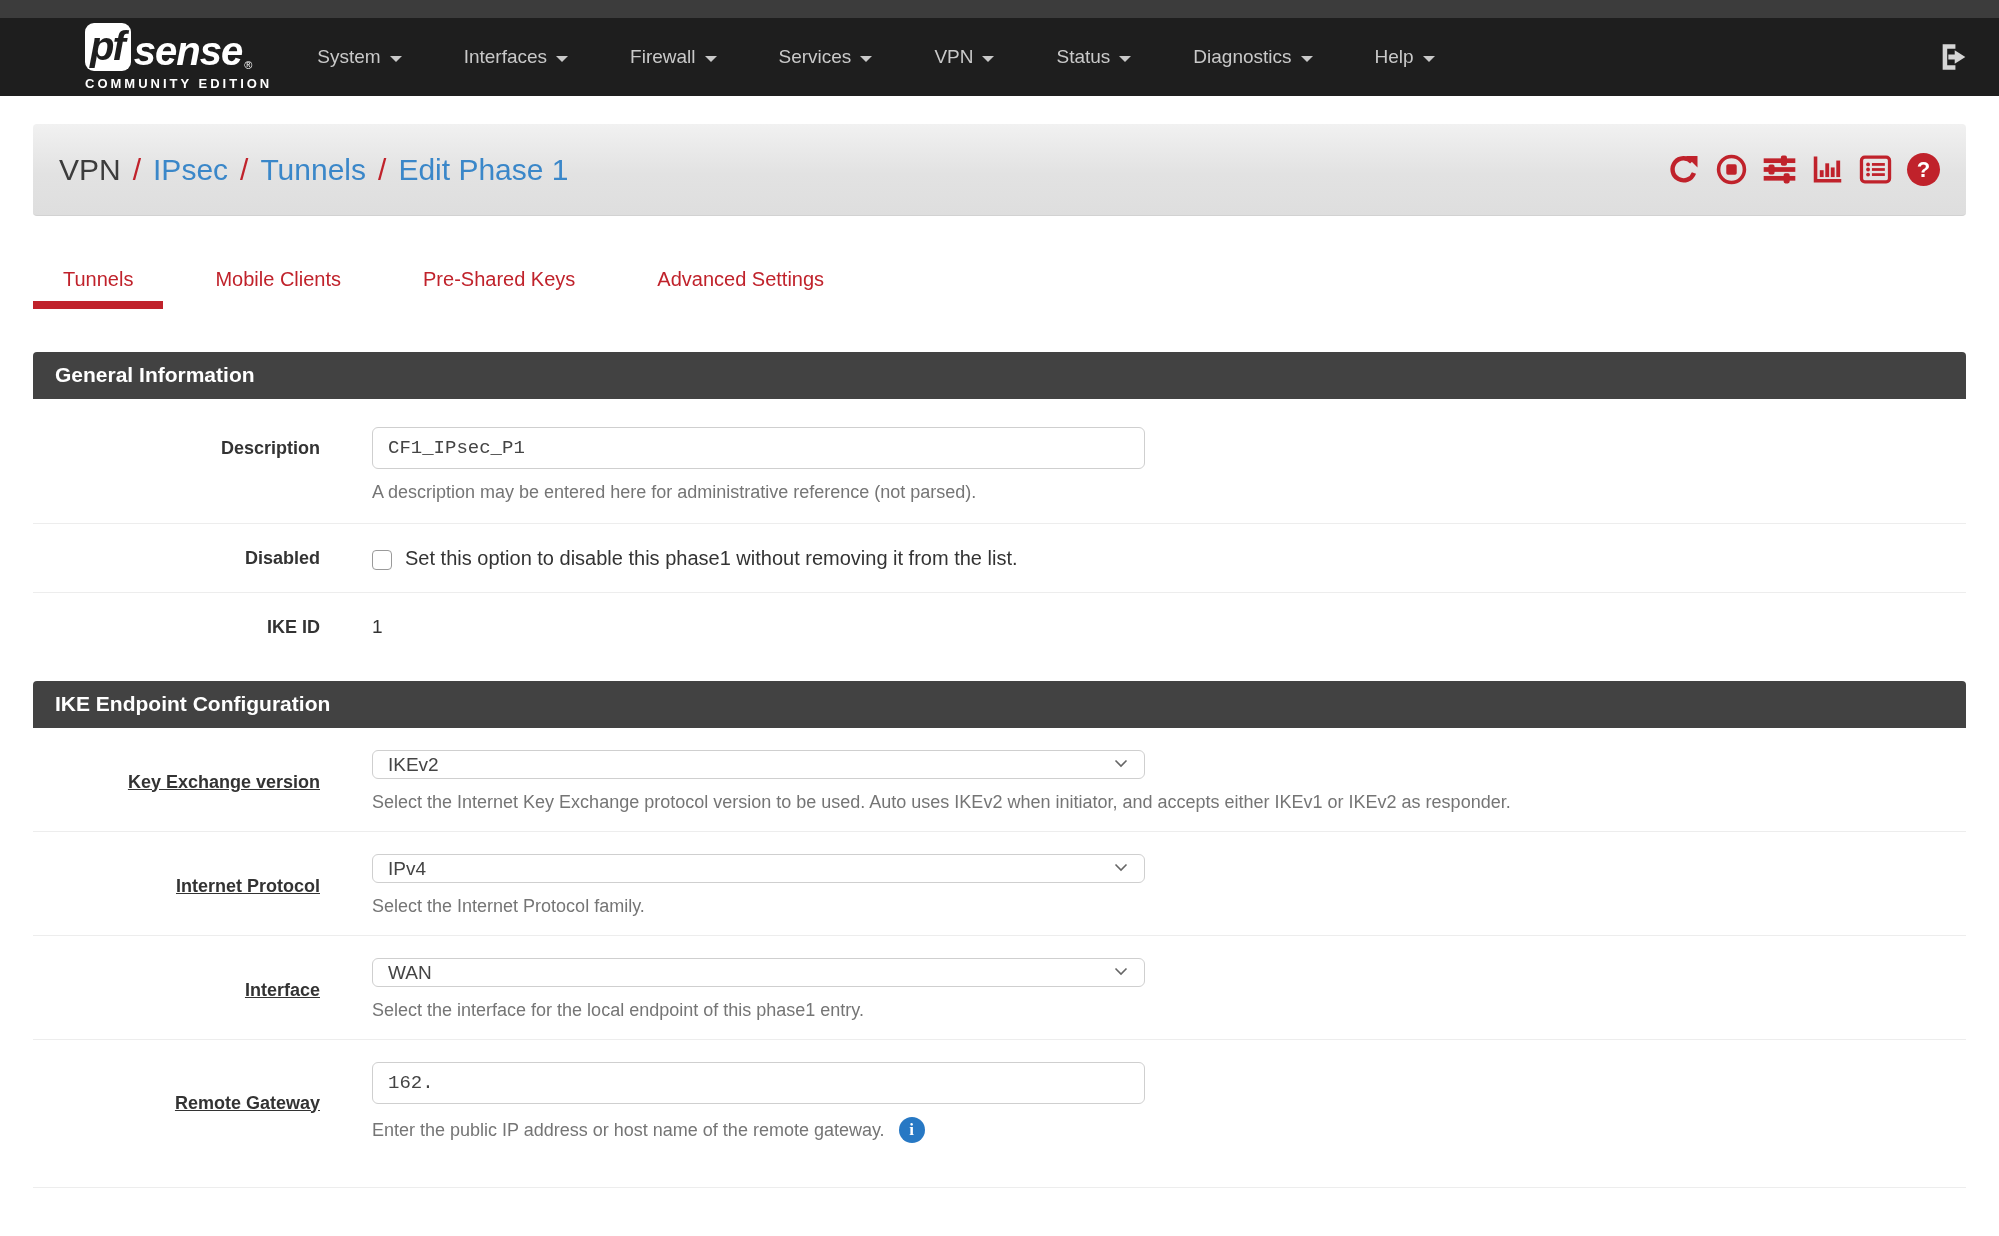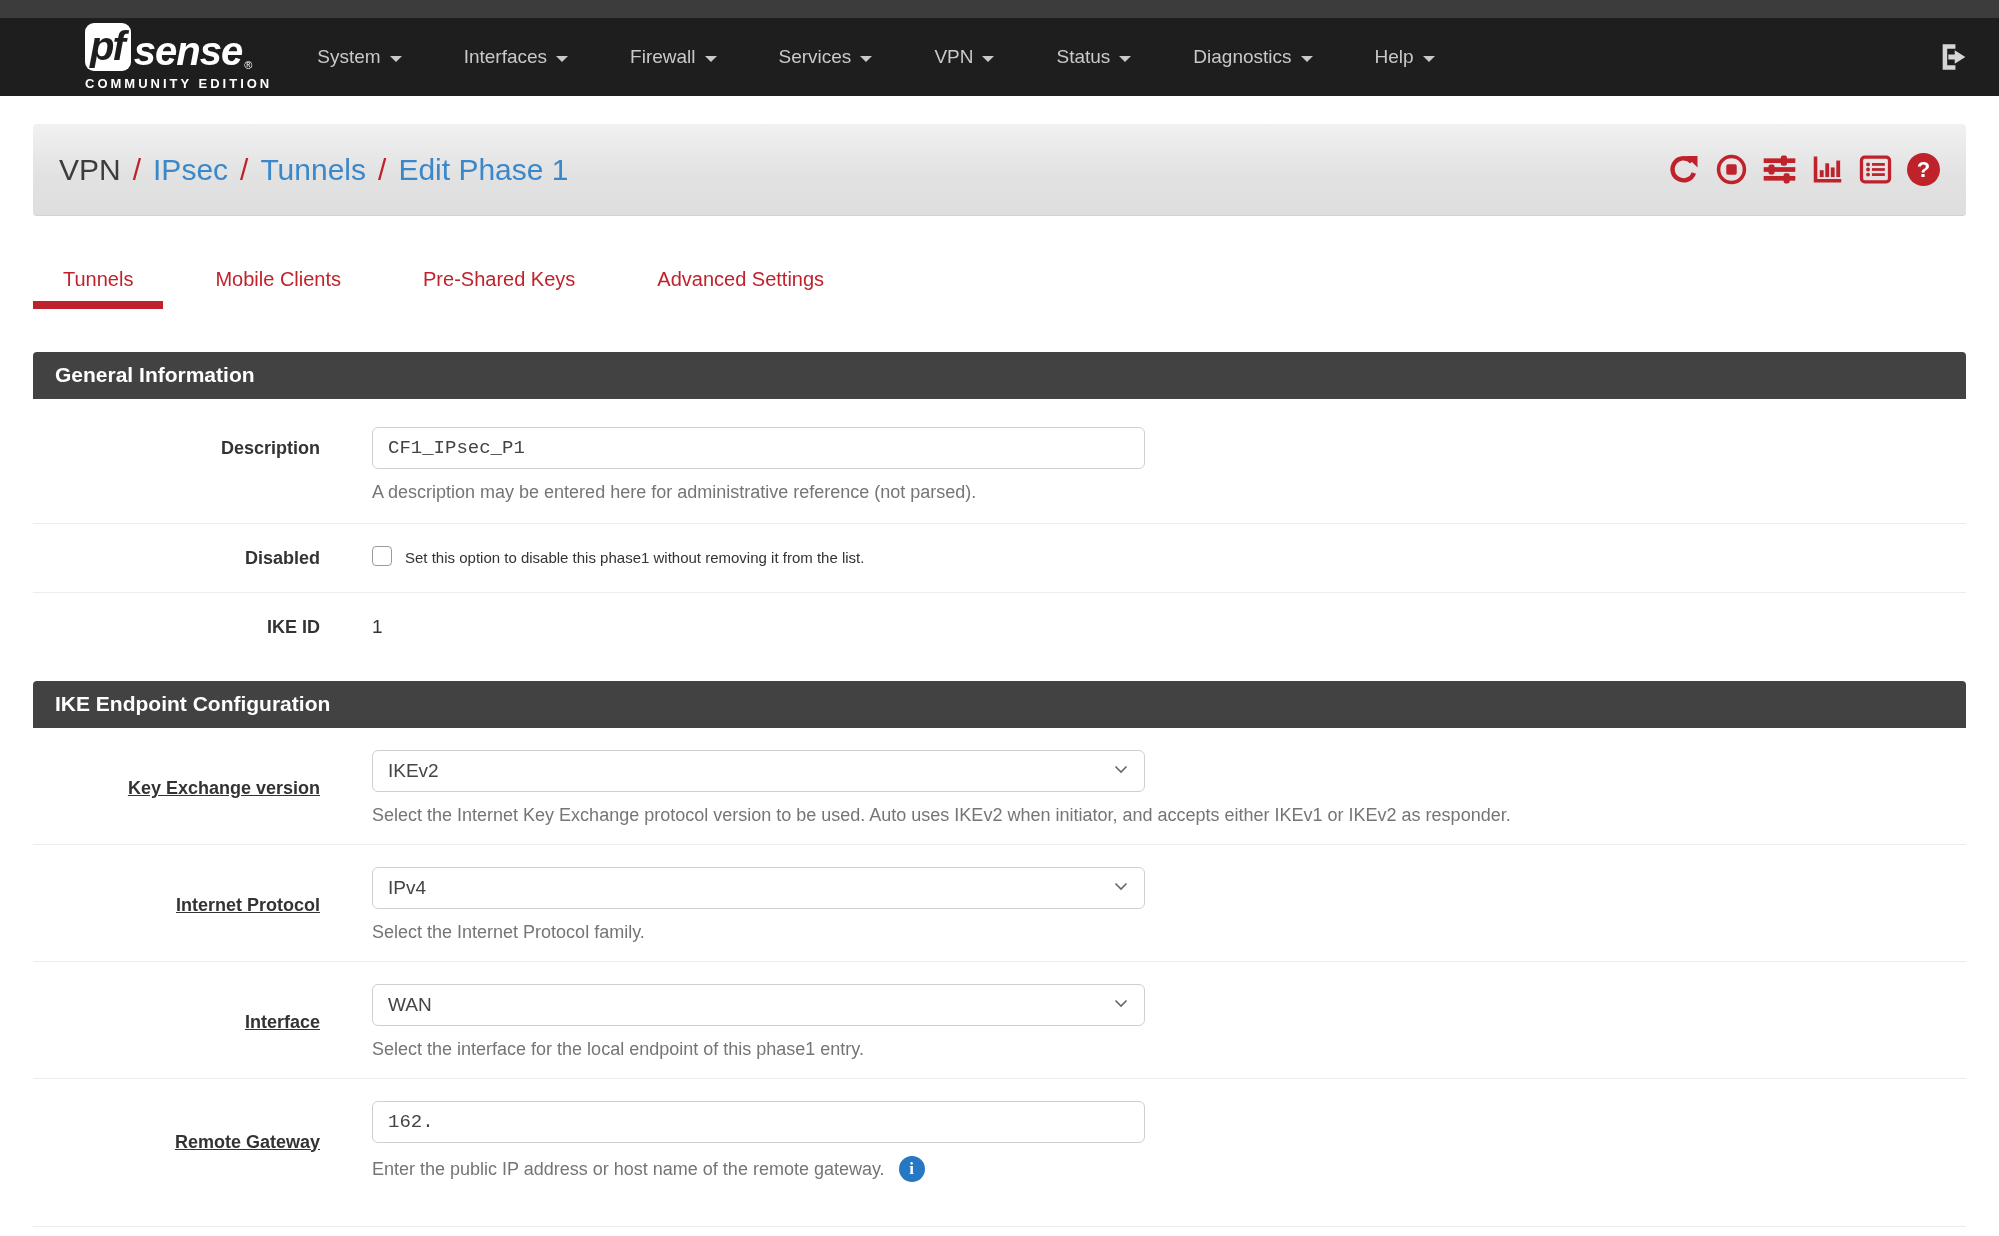--- a/index.html
+++ b/index.html
@@ -53,25 +53,25 @@
   .rlabel.u { text-decoration:underline; }
   .rbody { flex:1 1 auto; }
   .ctl-row { padding:28px 0 20px 0; }
   .ctl-row .rlabel { line-height:42px; }
   .ctl-row2 { padding:22px 0 18px 0;align-items:center; }
   .ctl-row2 .rlabel { line-height:42px; }
   .flat-row { padding:22px 0; }
   .flat-row .rlabel { line-height:24px; }
   .txtinput { width:773px; height:42px; border:1px solid #cfcfcf; border-radius:6px; font-size:19px;
               color:#444; padding:0 15px; font-family:Liberation Mono, monospace; background:#fff; display:block; }
-  .selectbox { width:773px; height:42px; border:1px solid #cfcfcf; border-radius:6px; background:#fff;
+  .selectbox { width:773px; height:29px; border:1px solid #cfcfcf; border-radius:6px; background:#fff;
                font-size:19px; color:#444; padding:0 15px; display:flex; align-items:center; cursor:pointer; }
   .selectbox .chev { margin-left:auto; }
   .helptext { margin-top:13px; font-size:18px; color:#757575; display:flex; align-items:center; }
-  .cbline { display:flex; align-items:flex-start; font-size:15px; color:#333; line-height:24px; }
+  .cbline { display:flex; align-items:flex-end; font-size:20px; color:#333; line-height:24px; }
   .cbox { width:20px; height:20px; border:1.5px solid #9a9a9a; border-radius:4px; background:#fff;
           margin-right:13px; cursor:pointer; flex:0 0 auto; }
   .plainval { font-size:19px; color:#333; line-height:24px; }
   .info-circle { width:26px; height:26px; border-radius:50%; background:#2778c4; color:#fff;
                  font-weight:bold; font-size:17px; display:flex; align-items:center; justify-content:center;
                  margin-left:14px; cursor:pointer; font-family:"Liberation Serif", serif; }
   .rg-row { padding-bottom:44px; }
 </style>
 </head>
 <body>

